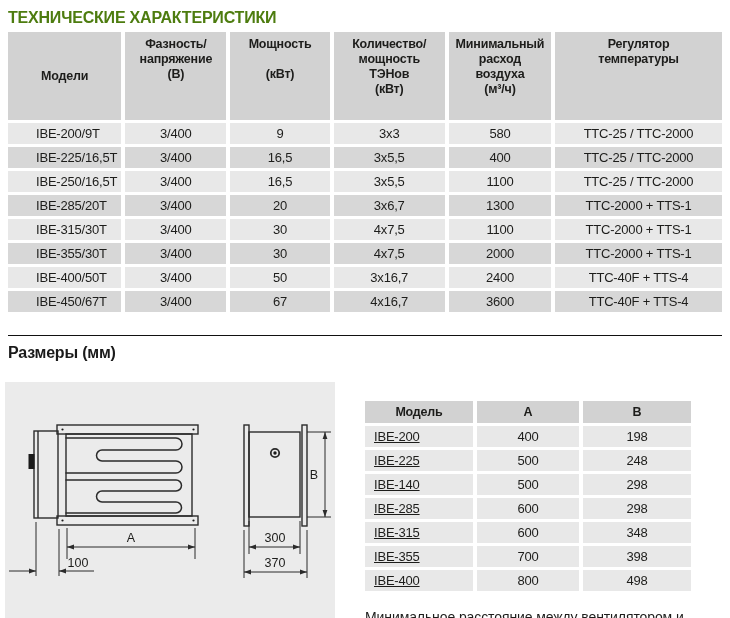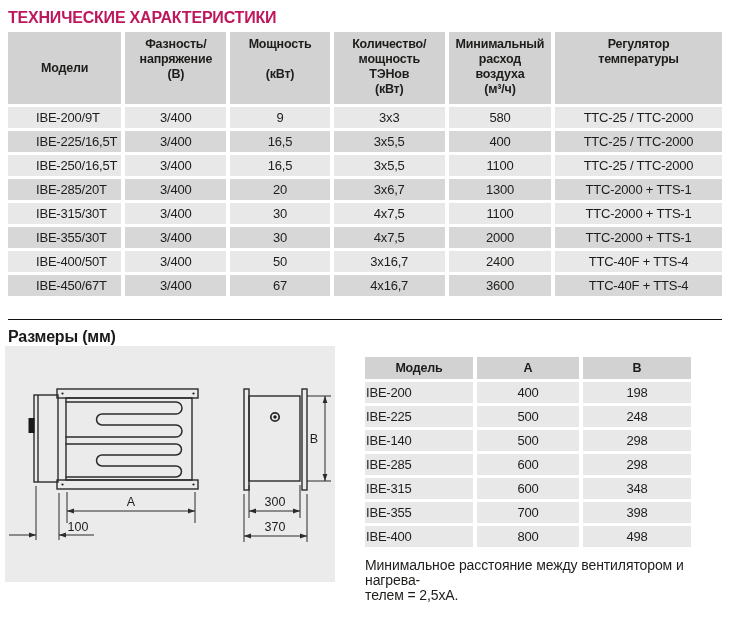--- a/index.html
+++ b/index.html
@@ -13,56 +13,56 @@
   *{box-sizing:border-box;margin:0;padding:0;}
   html,body{background:#fff;}
   body{
     width:730px;height:618px;overflow:hidden;
     font-family:"Liberation Sans","DejaVu Sans",sans-serif;
     color:var(--text);
   }
   .page{padding:6px 8px 0 8px;width:730px;}
   h1.title{
     font-size:16px;font-weight:bold;letter-spacing:-0.2px;
-    margin:3px 0 2px 0;color:#be185d;
+    margin:3px 0 2px 0;color:#4d7c0f;
   }
   
   table.grid{
     border-collapse:separate;border-spacing:4px 3px;
     table-layout:fixed;
   }
   table.spec{width:722px;margin:0 -4px;}
   table.grid th{
     background:var(--header-fill);
     font-size:12.5px;font-weight:bold;letter-spacing:-0.2px;
     text-align:center;vertical-align:top;
     white-space:pre-line;line-height:15px;padding-top:5px;
   }
-  table.spec th{height:72px;}
+  table.spec th{height:88px;}
   table.spec th:first-child{vertical-align:middle;padding-top:0;}
   table.grid td{
     font-size:13px;letter-spacing:-0.2px;
     text-align:center;vertical-align:middle;
     height:21px;background:var(--row-light);
   }
   table.spec td:first-child{text-align:left;padding-left:28px;}
   table.spec tbody tr:nth-child(even) td{background:var(--row-dark);}
   
   hr.divider{border:none;border-top:1.5px solid #111;margin:20px 0 0 0;}
-  h2.section{font-size:16px;font-weight:bold;letter-spacing:-0.2px;margin:8px 0 0 0;color:#1a1a1a;}
+  h2.section{font-size:16px;font-weight:bold;letter-spacing:-0.2px;margin:8px 0 20px 0;color:#1a1a1a;}
   
   .bottom{display:flex;align-items:flex-start;}
   .panel{
     width:330px;height:236px;background:var(--panel-fill);
     margin-left:-3px;flex:none;
   }
   .right-col{margin-left:30px;width:334px;flex:none;}
-  table.dims{width:334px;margin:8px -4px;}
+  table.dims{width:334px;margin:16px -4px;}
   table.dims th{height:22px;padding-top:4px;}
-  table.dims td:first-child{text-align:left;padding-left:1px;}
+  table.dims td:first-child{text-align:left;padding-left:9px;text-decoration:underline;}
   p.note{
     font-size:14px;line-height:15px;letter-spacing:-0.1px;
   }
   svg text{
     font-family:"Liberation Sans","DejaVu Sans",sans-serif;
     font-size:12.5px;fill:var(--text);
   }
 </style>
 </head>
 <body>

